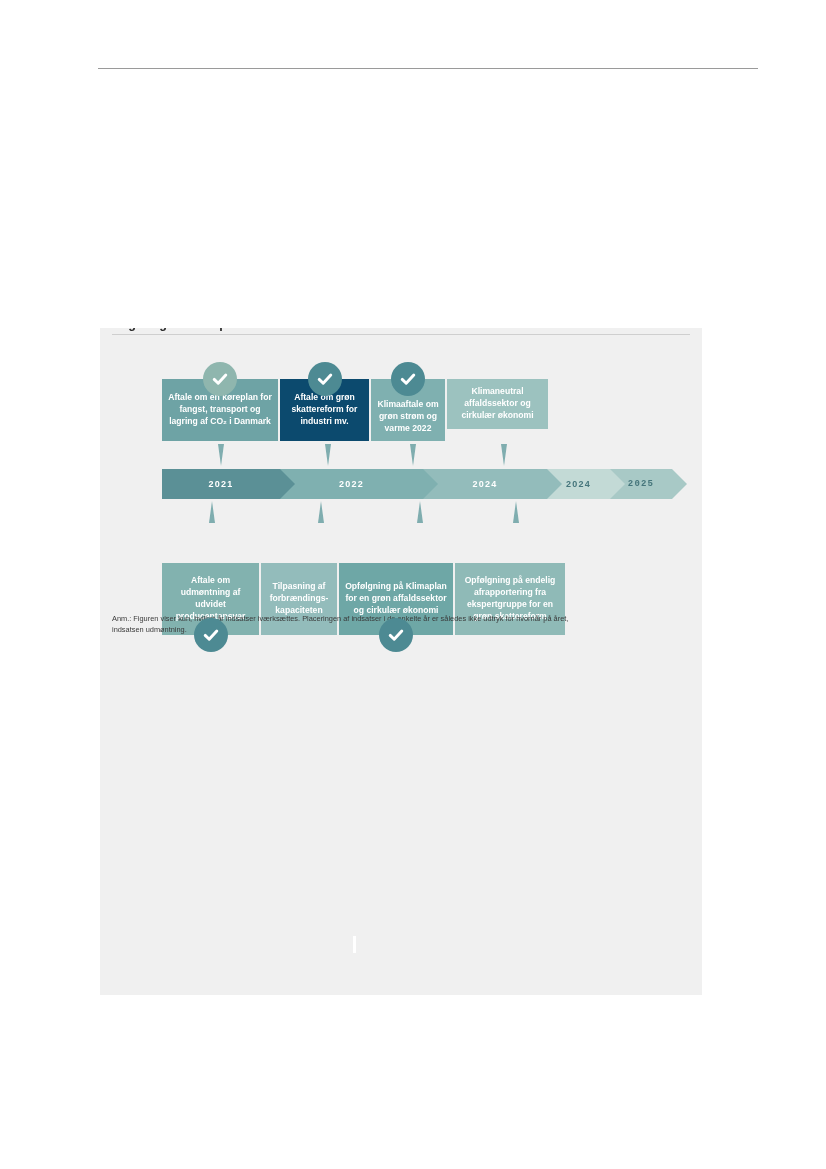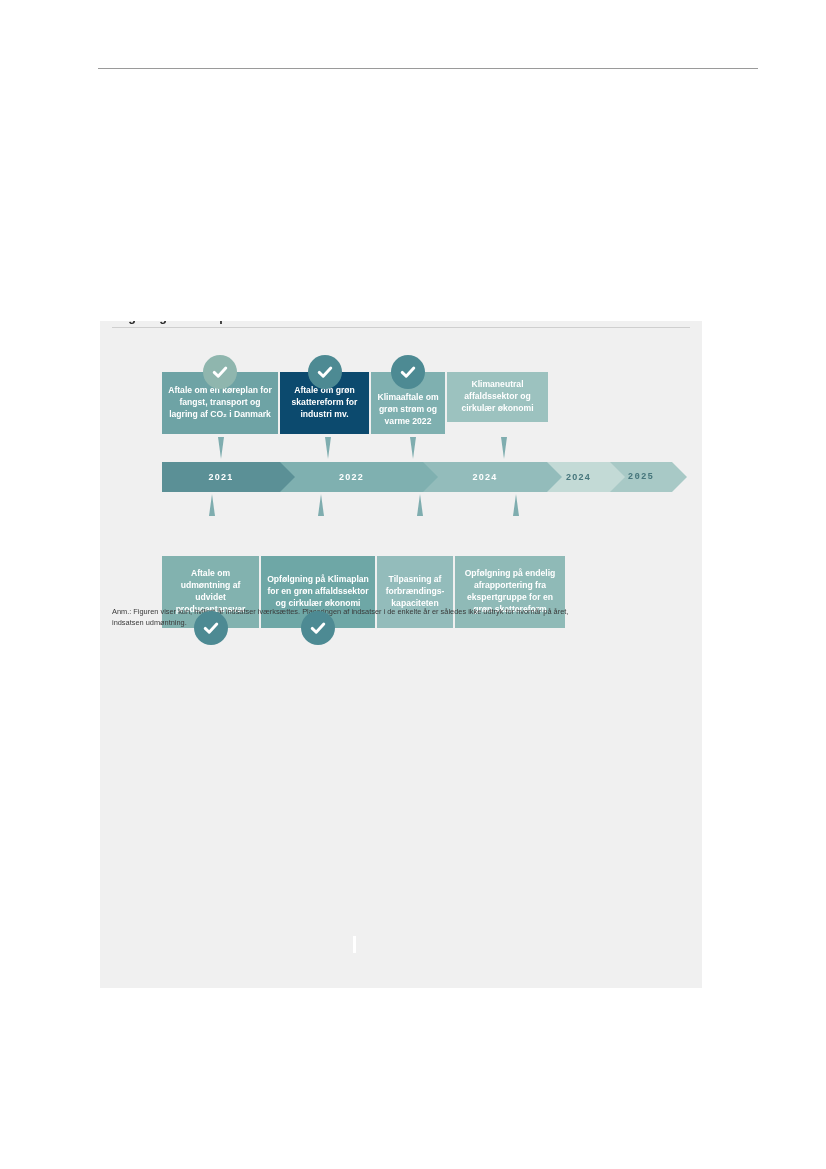--- a/index.html
+++ b/index.html
@@ -24,21 +24,21 @@
     top: 68px;
     width: 660px;
     height: 0;
     border-top: 1px solid #9a9a9a;
   }
 
   
   .figure-panel {
     position: absolute;
     left: 100px;
-    top: 284px;
+    top: 291px;
     width: 602px;
     height: 704px;
     background: #f0f0f0;
   }
 
   .figure-title {
     position: absolute;
     left: 12px;
     top: 26px;
     width: 560px;
@@ -267,30 +267,30 @@
 
     <div class="row row-bottom" id="bottom-row">
         <div class="card" style="width: 99px; background: rgb(130, 178, 175); height: 72px; margin-top: 0px;">
           <span class="card-text">Aftale om udmøntning af udvidet producentansvar</span>
           <span class="check check-bottom" style="background: rgb(77, 138, 147);">
             <svg width="20" height="20" viewBox="0 0 20 20" aria-hidden="true">
               <path d="M4.2 10.4 L8.2 14.3 L15.8 6.0" fill="none" stroke="#ffffff" stroke-width="2.9" stroke-linecap="round" stroke-linejoin="round"></path>
             </svg>
           </span>
         </div>
+        <div class="card" style="width: 78px; background: rgb(147, 188, 187); height: 72px; margin-top: 0px;">
+          <span class="card-text">Tilpasning af forbrændings-kapaciteten</span>
+        </div>
         <div class="card" style="width: 116px; background: rgb(110, 167, 166); height: 72px; margin-top: 0px;">
           <span class="card-text">Opfølgning på Klimaplan for en grøn affaldssektor og cirkulær økonomi</span>
           <span class="check check-bottom" style="background: rgb(77, 138, 147);">
             <svg width="20" height="20" viewBox="0 0 20 20" aria-hidden="true">
               <path d="M4.2 10.4 L8.2 14.3 L15.8 6.0" fill="none" stroke="#ffffff" stroke-width="2.9" stroke-linecap="round" stroke-linejoin="round"></path>
             </svg>
           </span>
-        </div>
-        <div class="card" style="width: 78px; background: rgb(147, 188, 187); height: 72px; margin-top: 0px;">
-          <span class="card-text">Tilpasning af forbrændings-kapaciteten</span>
         </div>
         <div class="card" style="width: 110px; background: rgb(143, 186, 183); height: 72px; margin-top: 0px;">
           <span class="card-text">Opfølgning på endelig afrapportering fra ekspertgruppe for en grøn skattereform</span>
         </div>
       </div>
 
     <div id="connectors">
         <span class="stem stem-down" style="left: 56px; top: 93px;"></span>
         <span class="stem stem-down" style="left: 162.5px; top: 93px;"></span>
         <span class="stem stem-down" style="left: 248px; top: 93px;"></span>

